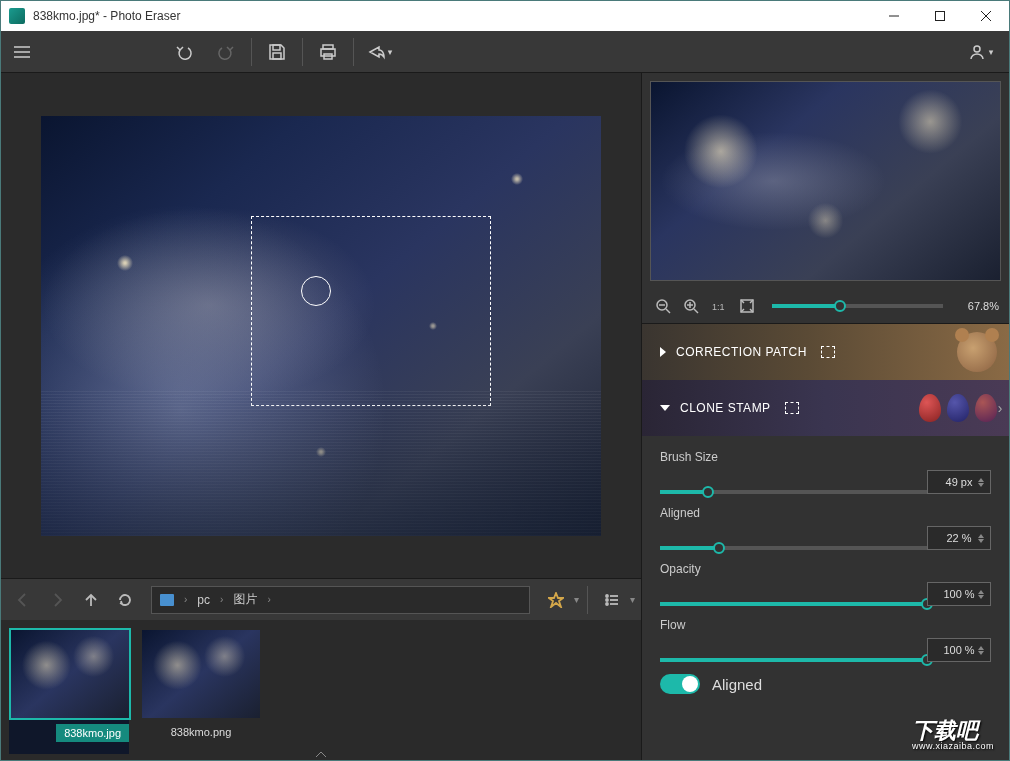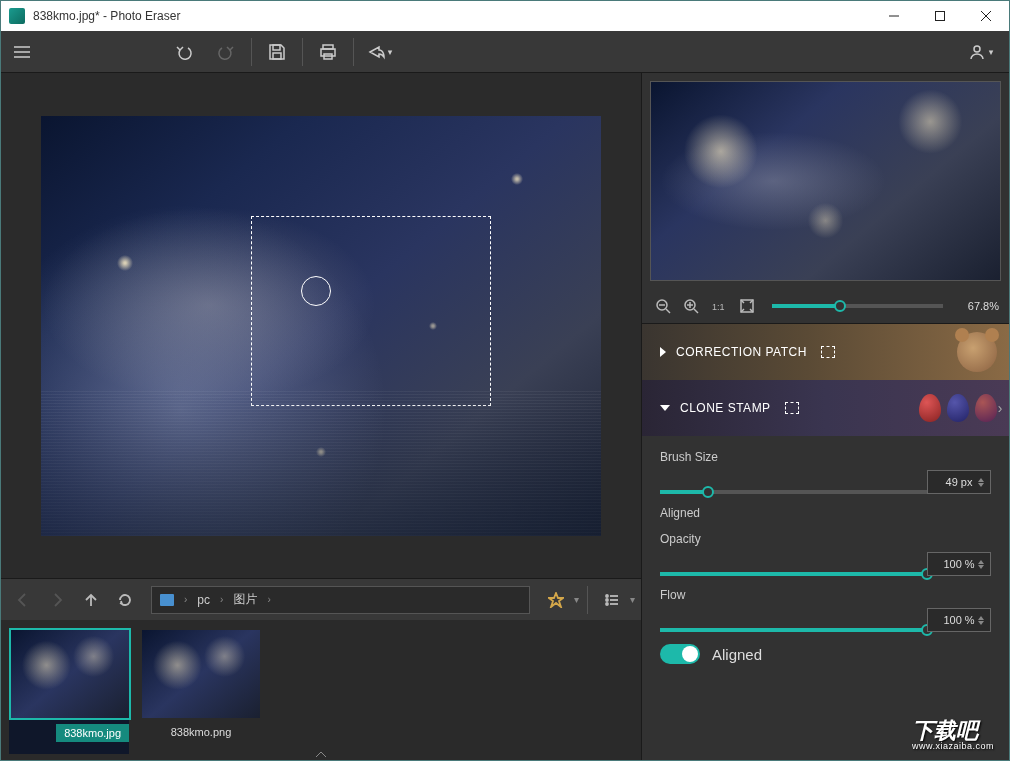--- a/index.html
+++ b/index.html
@@ -359,20 +359,33 @@
                 <div class="spin">
                   <div class="up"></div>
                   <div class="dn"></div>
                 </div>
               </div>
           </div>
         </div>
 
         <div class="param">
           <span class="param-label">Aligned</span>
+          <div class="param-row">
+            <div class="pslider">
+                <div class="pslider-fill" style="width:22%"></div>
+                <div class="pslider-handle" style="left:22%"></div>
+              </div>
+            <div class="pval-box">
+                <span>22 %</span>
+                <div class="spin">
+                  <div class="up"></div>
+                  <div class="dn"></div>
+                </div>
+              </div>
+          </div>
         </div>
 
         <div class="param">
           <span class="param-label">Opacity</span>
           <div class="param-row">
             <div class="pslider">
                 <div class="pslider-fill" style="width:100%"></div>
                 <div class="pslider-handle" style="left:100%"></div>
               </div>
             <div class="pval-box">

